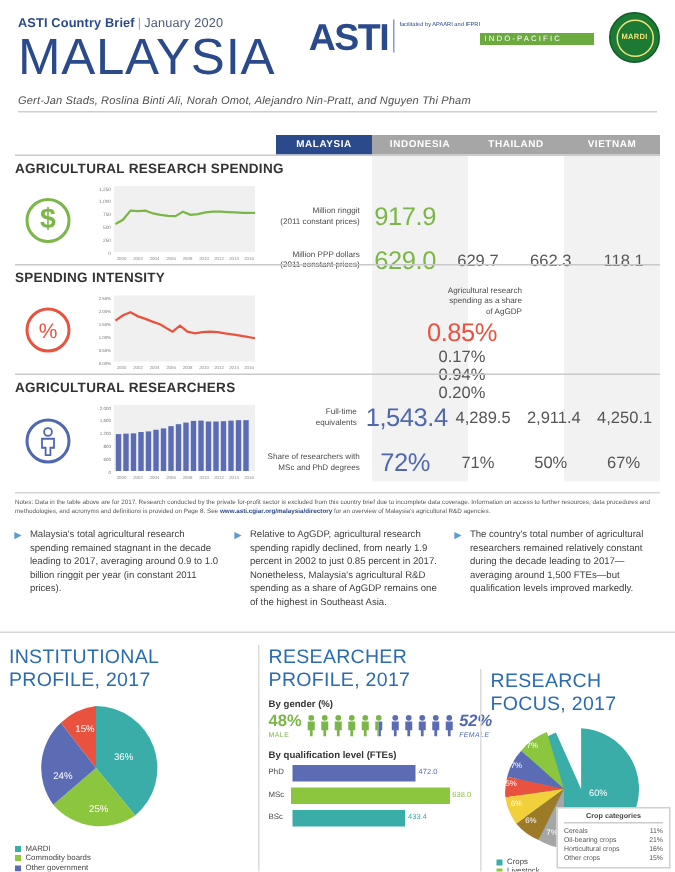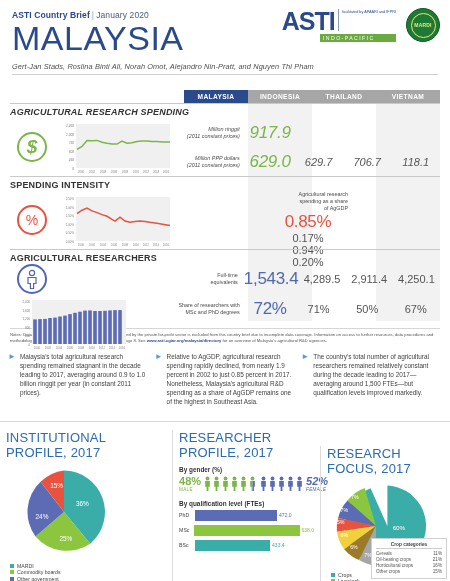--- a/index.html
+++ b/index.html
@@ -22,21 +22,21 @@
     letter-spacing: .5px; line-height: 40px; margin-top: -2px;
   }
   .authors {
     font-size: 7.4px; font-style: italic; color: #4f4f4f;
     margin-top: 4px; letter-spacing: .1px;
   }
   .hr-thin { height: 1px; background: #cfcfcf; margin-top: 3px; }
 
   
   .logos { position: absolute; right: 10px; top: 8px; display: flex; align-items: center; gap: 10px; }
-  .asti-logo { display: flex; flex-direction: column; align-items: flex-end; }
+  .asti-logo { display: flex; flex-direction: row; align-items: center; }
   .asti-top { display: flex; align-items: flex-start; }
   .asti-word { font-size: 25px; font-weight: bold; color: #2b4a8b; letter-spacing: -1px; line-height: 24px; }
   .asti-bar { width: 1.5px; height: 22px; background: #8a9bbd; margin: 0 3px; }
   .asti-fac { font-size: 3.8px; color: #2b4a8b; line-height: 5px; padding-top: 1px; }
   .asti-indo { background: #6aaa3e; color: #fff; font-size: 5.2px; letter-spacing: 1.4px;
                padding: 1px 3px; margin-top: 1px; width: 76px; }
   .mardi {
     width: 34px; height: 34px; border-radius: 50%;
     background: #1d7a34; display: flex; align-items: center; justify-content: center;
     border: 1px solid #0f5c24;
@@ -171,21 +171,21 @@
   <div class="shade-col" style="right:128px; height:218px;"></div>
   <div class="shade-col" style="right:0px; height:218px;"></div>
 
   <div class="col-heads">
     <div class="col-head my">MALAYSIA</div>
     <div class="col-head other">INDONESIA</div>
     <div class="col-head other">THAILAND</div>
     <div class="col-head other">VIETNAM</div>
   </div>
 
-  <div class="section" style="padding-top:13px;font-style:italic;">
+  <div class="section" style="padding-top:13px;">
     <div class="section-rule"></div>
     <div class="section-title">AGRICULTURAL RESEARCH SPENDING</div>
     <div class="section-body" style="height:58px;">
       <div class="icon-cell">
         <div class="circ circ-green">$</div>
       </div>
       <div class="chart-cell">
         <svg width="120" height="56" viewBox="0 0 120 56">
           <text x="20" y="7" font-size="3.2" fill="#7a7a7a" text-anchor="end" font-family="Liberation Sans">1,250</text>
           <text x="20" y="15.6" font-size="3.2" fill="#7a7a7a" text-anchor="end" font-family="Liberation Sans">1,000</text>
@@ -203,21 +203,21 @@
             <text x="71" y="53">2008</text>
               <text x="82" y="53">2010</text>
             <text x="92" y="53">2012</text>
               <text x="102" y="53">2014</text>
             <text x="112" y="53">2016</text>
           </g>
         </svg>
       </div>
       <div class="labels-cell"></div>
       <div class="values-cell"></div>
-      <div style="position:absolute; left:166px; top:0; right:0; height:58px; display:flex; flex-direction:column;">
+      <div style="position:absolute; left:166px; top:12px; right:0; height:58px; display:flex; flex-direction:column;">
         <div class="metric-row" style="height:29px;">
           <div style="width:92px;">
             <div class="row-label">Million ringgit</div>
             <div class="row-label">(2011 constant prices)</div>
           </div>
           <div class="val-col">
               <div class="big-val green">917.9</div>
             </div>
           <div class="val-col">
               <div class="oth-val"></div>
@@ -234,21 +234,21 @@
             <div class="row-label">Million PPP dollars</div>
             <div class="row-label">(2011 constant prices)</div>
           </div>
           <div class="val-col">
               <div class="big-val green">629.0</div>
             </div>
           <div class="val-col">
               <div class="oth-val">629.7</div>
             </div>
           <div class="val-col">
-              <div class="oth-val">706.7</div>
+              <div class="oth-val">662.3</div>
             </div>
           <div class="val-col">
               <div class="oth-val">118.1</div>
             </div>
         </div>
       </div>
     </div>
   </div>
 
   <div class="section">
@@ -301,21 +301,21 @@
               <div class="oth-val">0.20%</div>
             </div>
         </div>
       </div>
     </div>
   </div>
 
   <div class="section">
     <div class="section-rule"></div>
     <div class="section-title">AGRICULTURAL RESEARCHERS</div>
-    <div class="section-body" style="height:60px;flex-direction:column;">
+    <div class="section-body" style="height:60px;">
       <div class="icon-cell">
         <div class="circ circ-blue">
           <svg width="16" height="20" viewBox="0 0 16 20">
             <circle cx="8" cy="4" r="2.6" fill="none" stroke="#4f68b0" stroke-width="1.2"></circle>
             <path d="M4,8.5 h8 v6 h-2.4 v5 h-3.2 v-5 h-2.4 z" fill="none" stroke="#4f68b0" stroke-width="1.2"></path>
           </svg>
         </div>
       </div>
       <div class="chart-cell">
         <svg width="120" height="58" viewBox="0 0 120 58">

